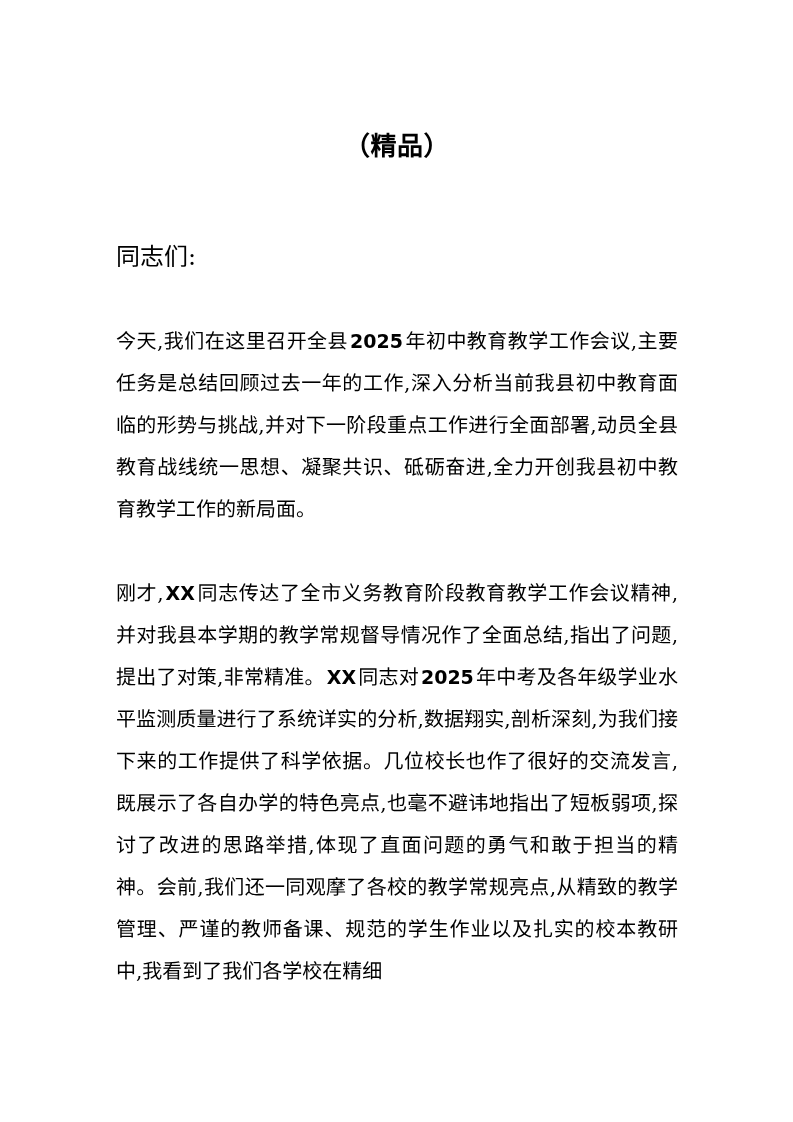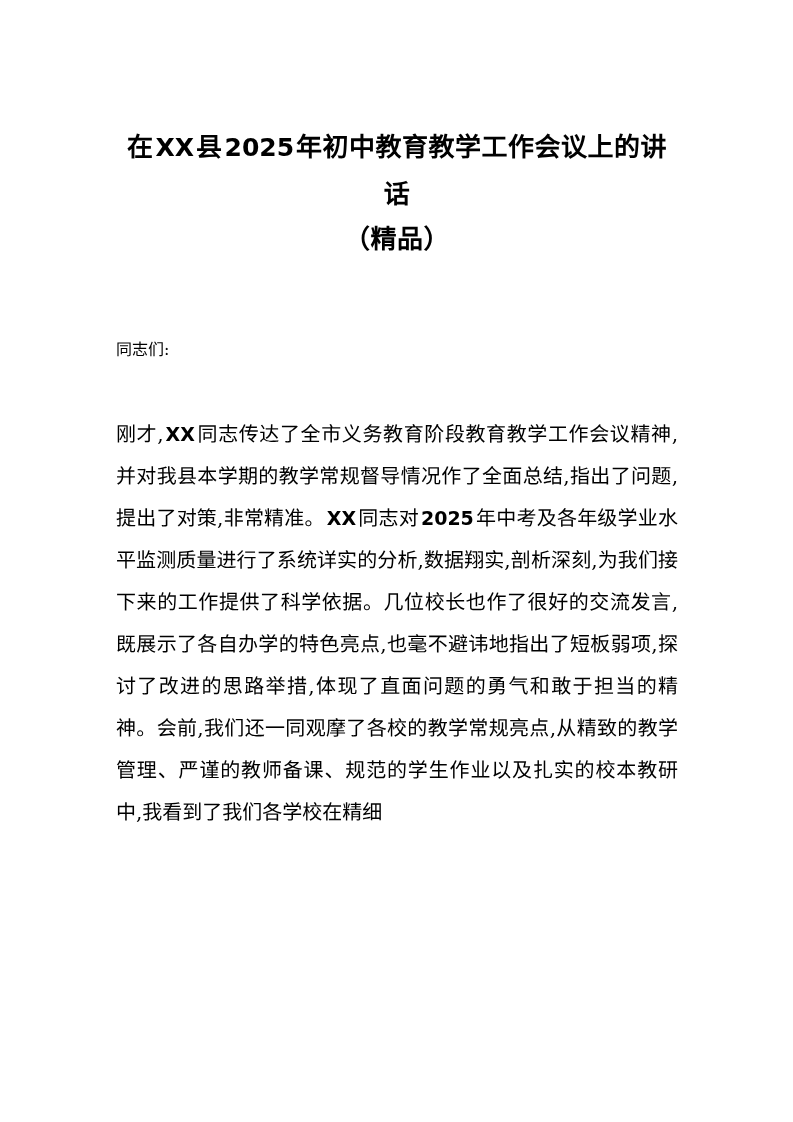--- a/index.html
+++ b/index.html
@@ -64,21 +64,21 @@
 
   .doc-title .lat {
     font-size: 25px;
     letter-spacing: 0;
   }
 
   
   .salutation {
     margin: 0;
     padding-top: 66px;
-    font-size: 16px;
+    font-size: 24px;
     line-height: 42px;
     text-align: left;
   }
 
   
   .body-para {
     margin: 0;
     padding-top: 42px;
     font-size: 20px;
     line-height: 42px;
@@ -95,24 +95,24 @@
     padding-top: 0;
   }
 </style>
 </head>
 <body>
 
 <div class="page">
   <div class="content">
 
     <h1 class="doc-title">
-      <span class="line">在<span class="lat">XX</span>县<span class="lat">2025</span>年初中教育教学工作会议上的讲话</span>
       <span class="subtitle">（精品）</span>
     </h1>
 
     <p class="salutation">同志们:</p>
 
     <div class="para-stack">
+      <p class="body-para">今天,我们在这里召开全县<span class="lat">2025</span>年初中教育教学工作会议,主要任务是总结回顾过去一年的工作,深入分析当前我县初中教育面临的形势与挑战,并对下一阶段重点工作进行全面部署,动员全县教育战线统一思想、凝聚共识、砥砺奋进,全力开创我县初中教育教学工作的新局面。</p>
       <p class="body-para">刚才,<span class="lat">XX</span>同志传达了全市义务教育阶段教育教学工作会议精神,并对我县本学期的教学常规督导情况作了全面总结,指出了问题,提出了对策,非常精准。<span class="lat">XX</span>同志对<span class="lat">2025</span>年中考及各年级学业水平监测质量进行了系统详实的分析,数据翔实,剖析深刻,为我们接下来的工作提供了科学依据。几位校长也作了很好的交流发言,既展示了各自办学的特色亮点,也毫不避讳地指出了短板弱项,探讨了改进的思路举措,体现了直面问题的勇气和敢于担当的精神。会前,我们还一同观摩了各校的教学常规亮点,从精致的教学管理、严谨的教师备课、规范的学生作业以及扎实的校本教研中,我看到了我们各学校在精细</p>
     </div>
 
   </div>
 </div>
 
 </body></html>

